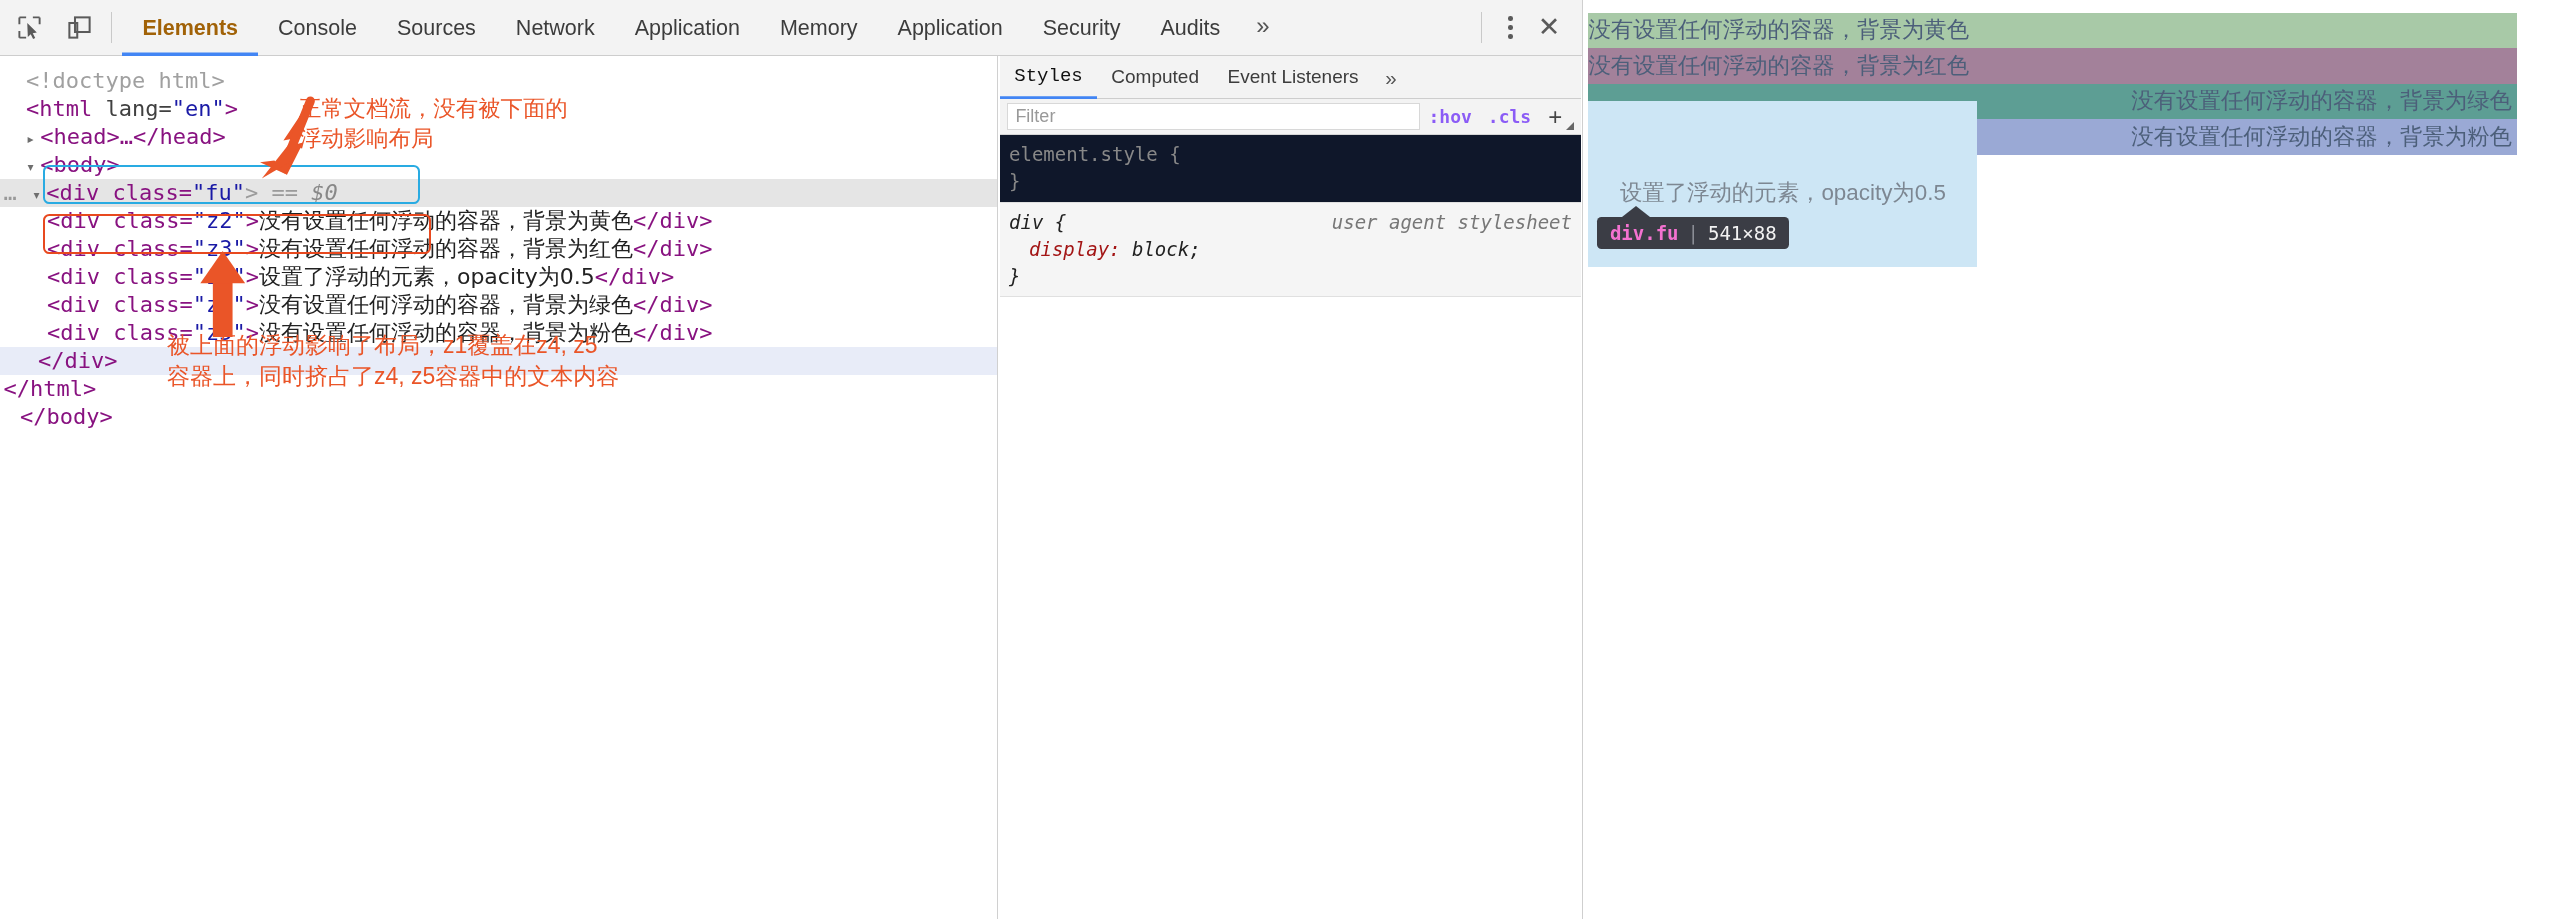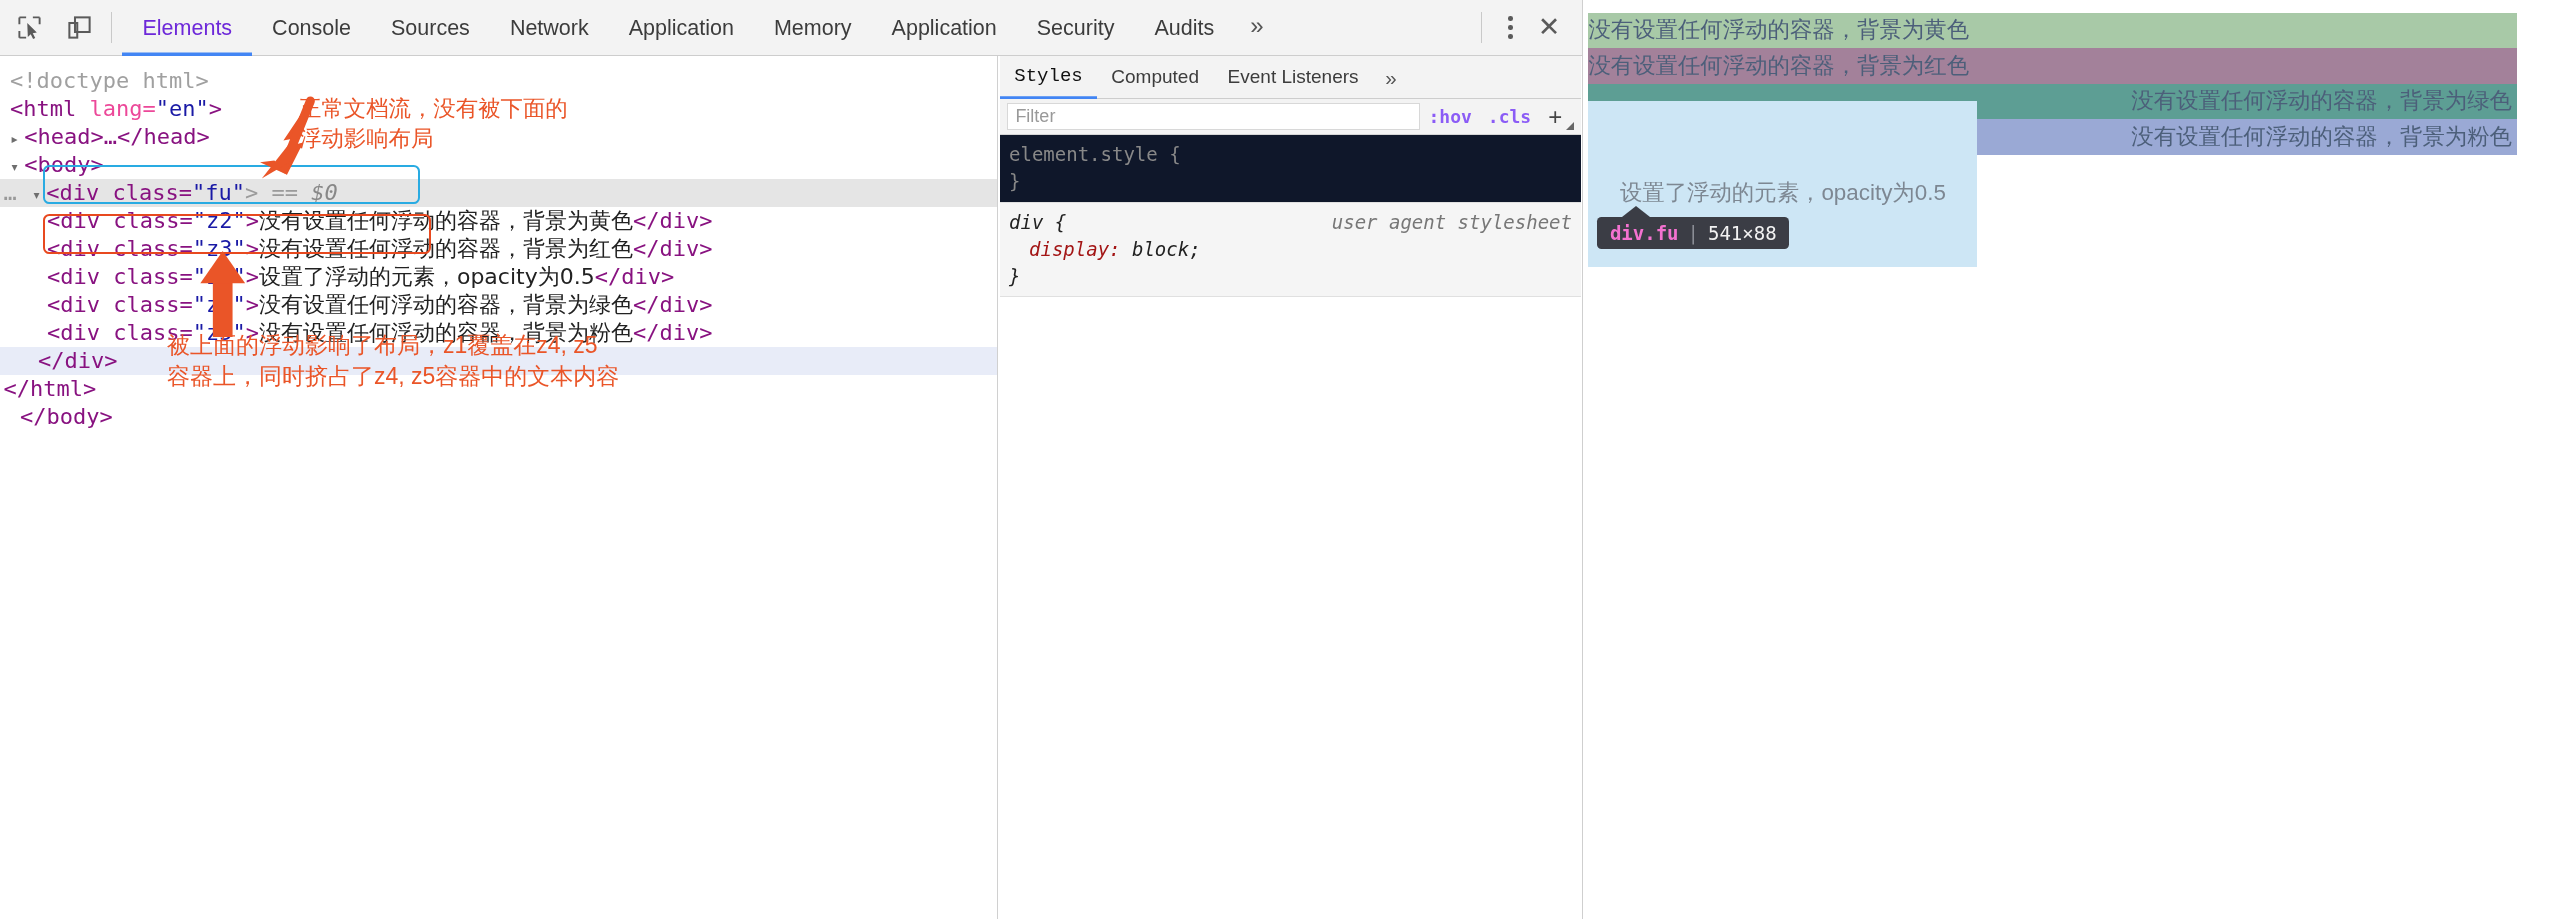--- a/index.html
+++ b/index.html
@@ -17,36 +17,36 @@
   #preview{flex:1;height:920px;background:#ffffff;position:relative;}
 
   
   #dt-toolbar{height:56px;background:#f3f3f3;border-bottom:0.9px solid #cdcdcd;
               display:flex;align-items:center;box-sizing:border-box;position:relative;}
   .tb-icon{width:41px;height:41px;margin-left:9px;display:flex;align-items:center;
            justify-content:center;border-radius:2.7px;}
   .tb-sep{width:0.9px;height:30.5px;background:#c9c9c9;margin:0 10.8px;}
   .tab{font-size:21.5px;color:#3c3c3c;padding:0 20px;height:56px;line-height:56px;
        box-sizing:border-box;white-space:nowrap;}
-  .tab.active{color:#6d28d9;font-weight:normal;box-shadow:inset 0 -3.6px 0 0 #4285f4;}
+  .tab.active{color:#a16207;font-weight:bold;box-shadow:inset 0 -3.6px 0 0 #4285f4;}
   .tab-more{font-size:24px;color:#555;padding:0 16px;height:56px;line-height:52px;}
   #tb-right{margin-left:auto;display:flex;align-items:center;padding-right:12.5px;}
   .kebab{width:36px;height:41px;display:flex;flex-direction:column;align-items:center;
          justify-content:center;gap:4.5px;}
   .kebab i{width:4.5px;height:4.5px;border-radius:50%;background:#5a5a5a;display:block;}
   .closex{width:41px;height:41px;display:flex;align-items:center;justify-content:center;
           font-size:27px;color:#5a5a5a;line-height:1;}
 
   
   #dom-pane{position:absolute;left:0;top:56px;width:998px;height:863px;
             overflow:hidden;background:#fff;border-right:1.8px solid #d0d0d0;box-sizing:border-box;}
   .dom-line{font-family:"DejaVu Sans Mono", monospace;font-size:22px;line-height:28px;
-            white-space:pre;padding-left:10px;height:28px;box-sizing:border-box;}
+            white-space:pre;padding-left:26px;height:28px;box-sizing:border-box;}
   .tag{color:#881280;}
-  .attr{color:#ec4899;}
+  .attr{color:#404040;}
   .val{color:#1a1aa6;}
   .punc{color:#9b9b9b;}
   .txt{color:#222;font-family:"DejaVu Sans", sans-serif;}
   .dollar{color:#888;font-style:italic;}
   .grey{color:#a0a0a0;}
   .sel-row{background:#e5e5e5;}
   .hl-row{background:#e8ecf8;}
   .arrow{display:inline-block;width:14.3px;color:#6e6e6e;font-size:15.2px;}
   .ellipsis{color:#999;position:absolute;left:3.6px;}
 

